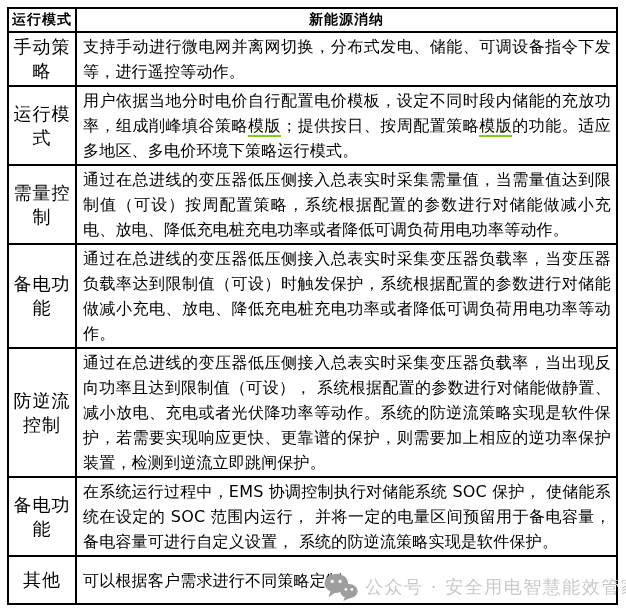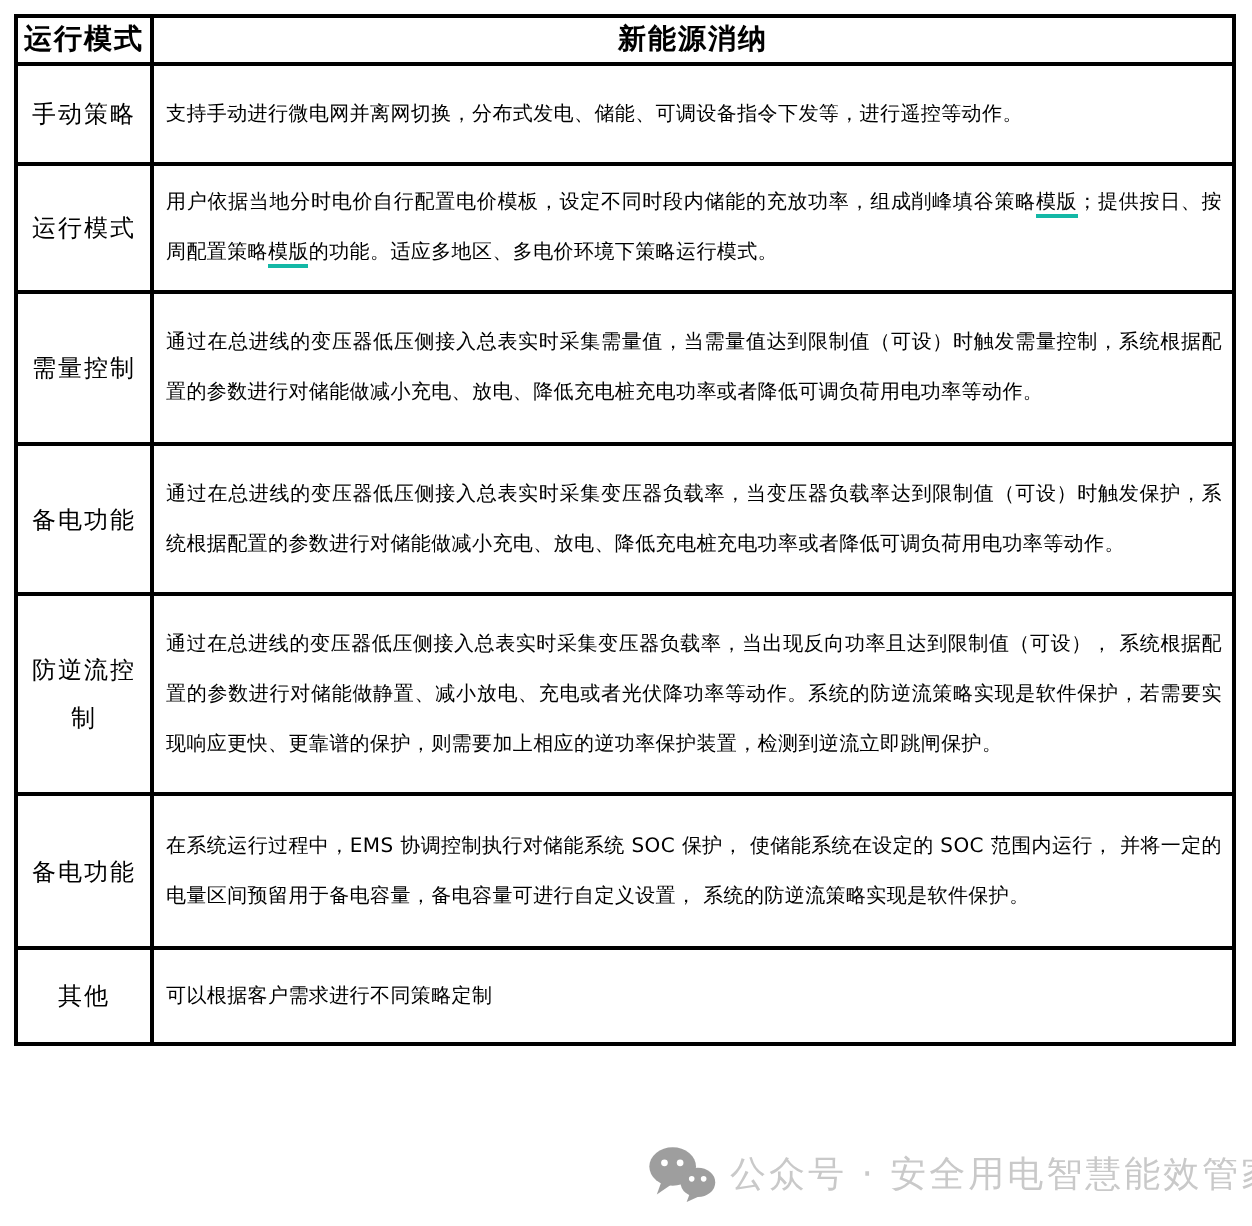--- a/index.html
+++ b/index.html
@@ -14,27 +14,27 @@
     border-collapse:collapse;table-layout:fixed;
   }
   .strategy th,.strategy td{
     border:2px solid #000000;background:#ffffff;vertical-align:middle;
   }
   col.c-mode{width:68px;}
   .strategy th{
     font-size:14px;font-weight:bold;text-align:center;letter-spacing:1px;padding:2px;
   }
   td.mode{
-    text-align:center;font-size:12px;letter-spacing:1px;padding:1px;line-height:24px;
+    text-align:center;font-size:18px;letter-spacing:1px;padding:1px;line-height:24px;
   }
   td.logic{
-    font-size:10px;line-height:25px;text-align:justify;
+    font-size:16px;line-height:25px;text-align:justify;
     padding:1px 5px 1px 6px;letter-spacing:0.2px;
   }
-  .misspell{border-bottom:2px solid #14b8a6;}
+  .misspell{border-bottom:2px solid #84cc16;}
   
   tr.r-head{height:22px;}
   tr.r1{height:50px;}
   tr.r2{height:64px;}
   tr.r3{height:76px;}
   tr.r4{height:75px;}
   tr.r5{height:77px;}
   tr.r6{height:100px;}
   tr.r7{height:77px;}
   tr.r8{height:48px;}
@@ -69,21 +69,21 @@
       <td class="logic">支持手动进行微电网并离网切换，分布式发电、储能、可调设备指令下发等，进行遥控等动作。</td>
     </tr>
 
     <tr class="r2">
       <td class="mode">运行模式</td>
       <td class="logic"><span>用户依据当地分时电价自行配置电价模板，设定不同时段内储能的充放功率，组成削峰填谷策略</span><span class="misspell">模版</span><span>；提供按日、按周配置策略</span><span class="misspell">模版</span><span>的功能。适应多地区、多电价环境下策略运行模式。</span></td>
     </tr>
 
     <tr class="r3">
       <td class="mode">需量控制</td>
-      <td class="logic">通过在总进线的变压器低压侧接入总表实时采集需量值，当需量值达到限制值（可设）时触发需量控制，系统根据配置的参数进行对储能做减小充电、放电、降低充电桩充电功率或者降低可调负荷用电功率等动作。</td>
+      <td class="logic">通过在总进线的变压器低压侧接入总表实时采集需量值，当需量值达到限制值（可设）按周配置策略，系统根据配置的参数进行对储能做减小充电、放电、降低充电桩充电功率或者降低可调负荷用电功率等动作。</td>
     </tr>
 
     <tr class="r4">
       <td class="mode">备电功能</td>
       <td class="logic">通过在总进线的变压器低压侧接入总表实时采集变压器负载率，当变压器负载率达到限制值（可设）时触发保护，系统根据配置的参数进行对储能做减小充电、放电、降低充电桩充电功率或者降低可调负荷用电功率等动作。</td>
     </tr>
 
 
     <tr class="r6">
       <td class="mode">防逆流控制</td>

